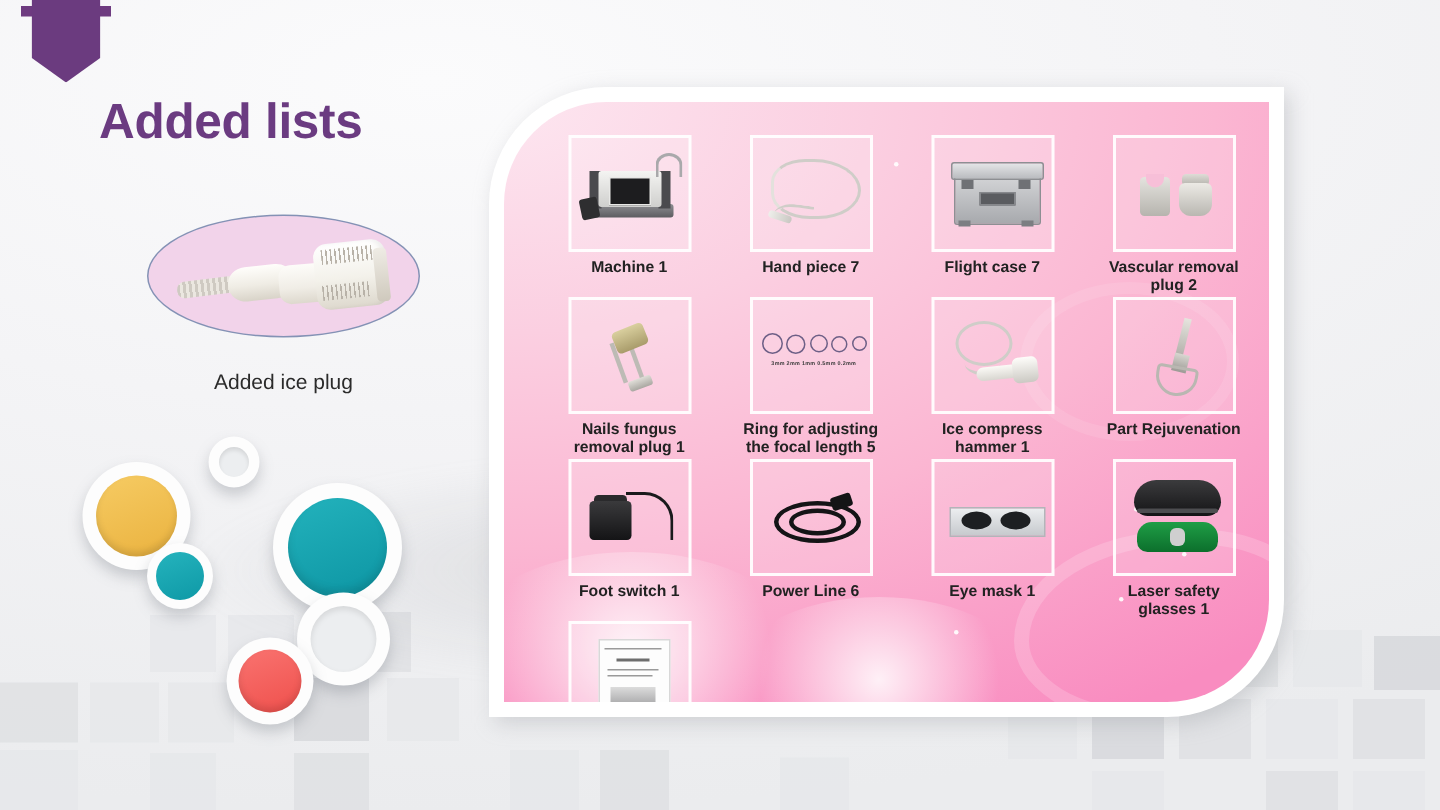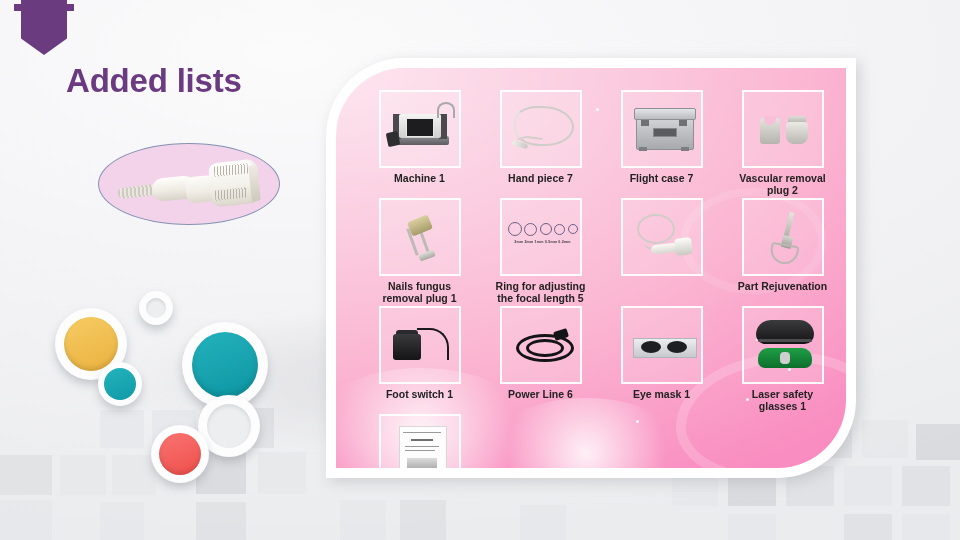--- a/index.html
+++ b/index.html
@@ -277,20 +277,21 @@
   <div id="plugWrap">
     <div id="plugEllipse"></div>
     <div class="hp-cable p"></div>
     <div class="hp-neck p"></div>
     <div class="hp-mid p"></div>
     <div class="hp-head p"></div>
     <div class="hp-vents p"></div>
     <div class="hp-vents2 p"></div>
     <div class="hp-tip p"></div>
   </div>
+  <div id="plugCaption">Added ice plug</div>
 
   <div>
     <div class="ring" style="left:55px;top:308px;width:72px;height:72px;">
       <i style="left:9px;top:9px;width:54px;height:54px;background:linear-gradient(160deg,#f6cb63,#eab23f);box-shadow:inset 0 -3px 5px rgba(0,0,0,.12);"></i>
     </div>
     <div class="ring" style="left:139px;top:291px;width:34px;height:34px;">
       <i style="left:7px;top:7px;width:20px;height:20px;background:#eceef0;box-shadow:inset 0 2px 3px rgba(0,0,0,.10);"></i>
     </div>
     <div class="ring" style="left:98px;top:362px;width:44px;height:44px;">
       <i style="left:6px;top:6px;width:32px;height:32px;background:linear-gradient(160deg,#25b3bd,#0e99a6);"></i>
@@ -406,20 +407,21 @@
 
         <div class="cell row2">
           <div class="thumb">
               <div class="art">
             <div class="p ic-loop"></div>
                 <div class="p ic-cable"></div>
                 <div class="p ic-handle"></div>
                 <div class="p ic-head"></div>
           </div>
             </div>
+          <div class="cap">Ice compress hammer 1</div>
         </div>
 
         <div class="cell row2">
           <div class="thumb">
               <div class="art">
             <div class="p sr-rod"></div>
                 <div class="p sr-mid"></div>
                 <div class="p sr-tri"></div>
           </div>
             </div>

